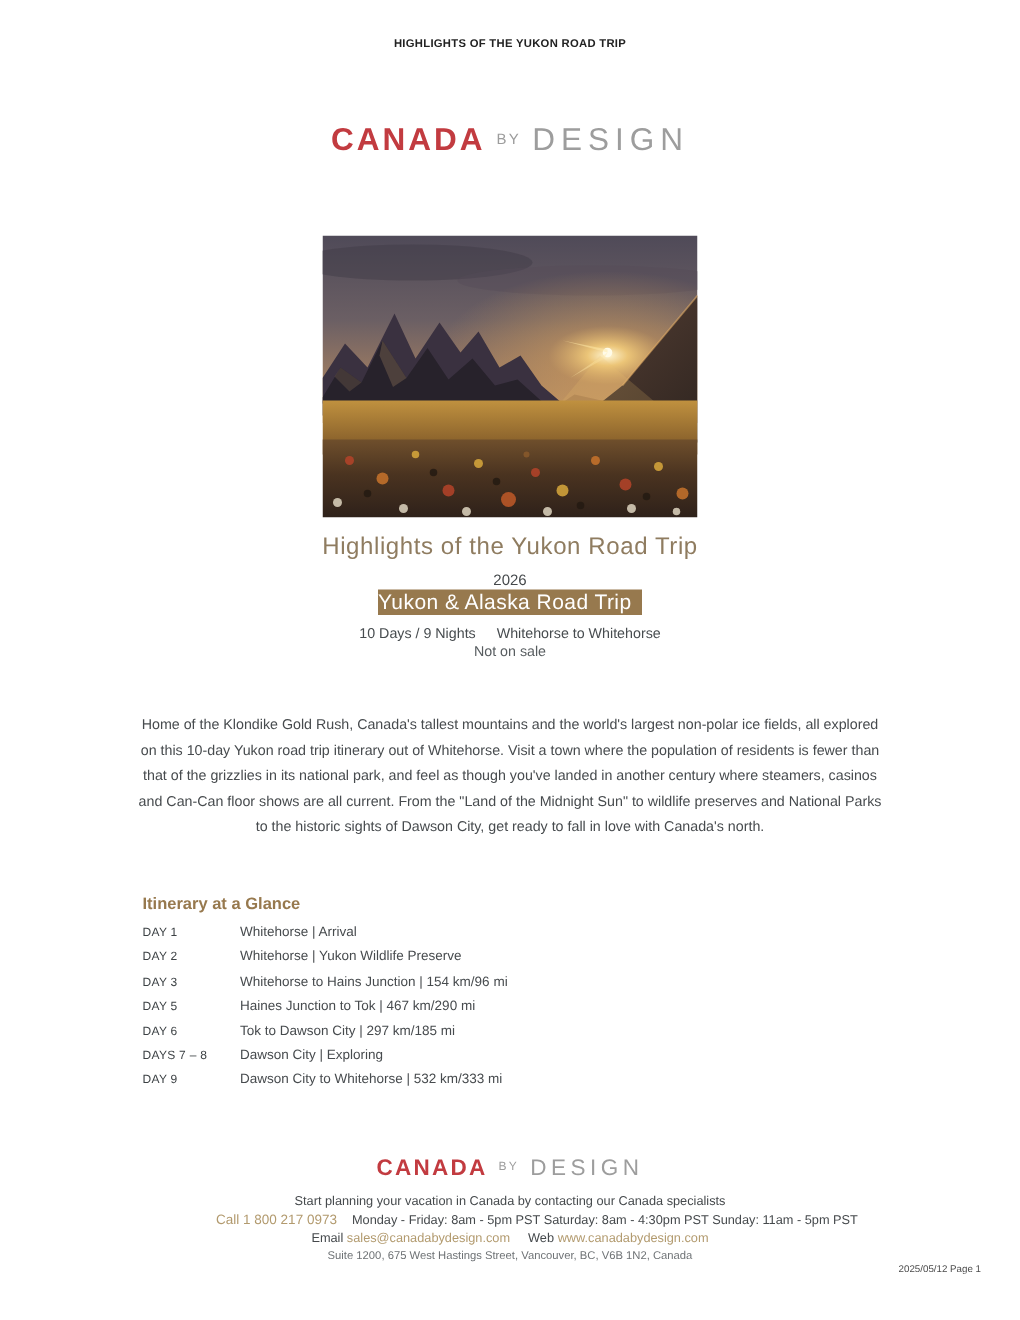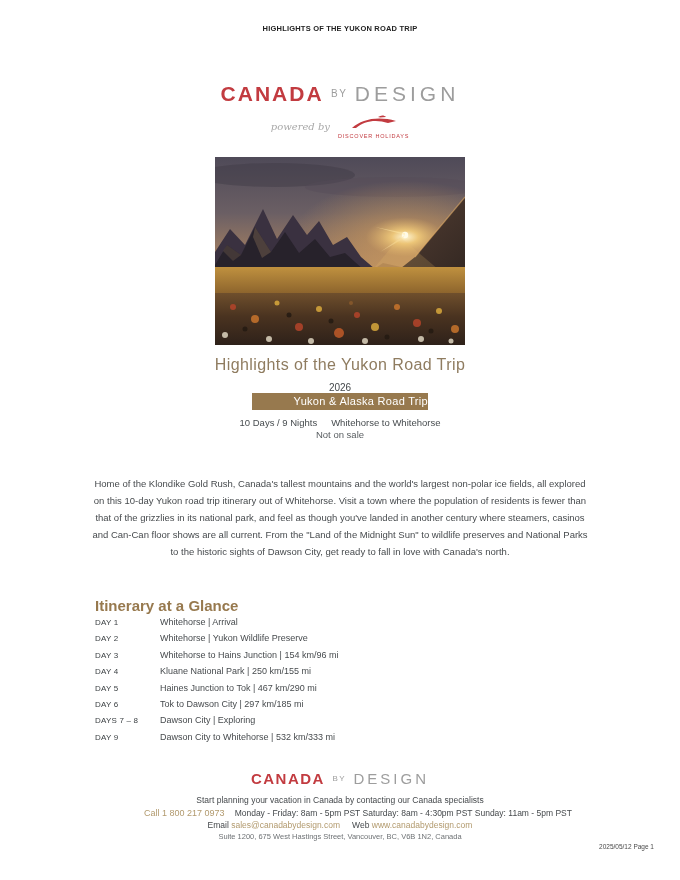--- a/index.html
+++ b/index.html
@@ -32,35 +32,35 @@
   
   .hero{position:absolute;top:157px;left:215px;width:250px;height:188px;}
   .hero svg{display:block;width:100%;height:100%;}
 
   
   .trip-title{position:absolute;top:356px;left:0;width:100%;text-align:center;
     font-size:16px;letter-spacing:.4px;color:var(--title-tan);font-weight:400;}
   .trip-year{position:absolute;top:382px;left:0;width:100%;text-align:center;
     font-size:10px;color:#44484b;}
   .trip-badge{position:absolute;top:393px;left:252px;width:176px;height:17px;line-height:17px;
-    background:var(--tan);color:#fff;text-align:right;font-size:11px;letter-spacing:.3px;}
+    background:var(--tan);color:#fff;text-align:left;font-size:14px;letter-spacing:.3px;}
   .trip-meta{position:absolute;top:417px;left:0;width:100%;text-align:center;
     font-size:9.5px;color:#474c4f;}
   .trip-meta .sep{display:inline-block;width:14px;}
   .trip-sale{position:absolute;top:429px;left:0;width:100%;text-align:center;
     font-size:9.5px;color:#585d60;}
 
   
   .intro-heading{position:absolute;top:456px;left:0;width:100%;text-align:center;
     font-size:12px;font-weight:bold;letter-spacing:1px;color:#3b4043;}
   .intro-body{position:absolute;top:475px;left:88px;width:504px;text-align:center;
     font-size:9.5px;line-height:17px;color:#474b4e;}
 
   
-  .itin-heading{position:absolute;top:597px;left:95px;font-size:15px;font-weight:bold;color:var(--tan);}
+  .itin-heading{position:absolute;top:597px;left:95px;font-size:11px;font-weight:bold;color:var(--tan);}
   .itin-rows{position:absolute;top:612px;left:95px;width:420px;}
   .it-row{height:16.4px;line-height:16.4px;white-space:nowrap;}
   .it-day{display:inline-block;width:65px;font-size:8px;font-weight:normal;color:#3c4144;letter-spacing:.2px;}
   .it-desc{font-size:9px;color:#474b4e;}
 
   
   .footer{position:absolute;top:770px;left:0;width:100%;text-align:center;}
   .f-logo .logo-canada{font-size:15px;letter-spacing:1.5px;}
   .f-logo .logo-by{font-size:8px;vertical-align:3px;}
   .f-logo .logo-design{font-size:15px;letter-spacing:3px;}
@@ -78,30 +78,20 @@
 
 <div class="page">
 
   <div class="doc-header">HIGHLIGHTS OF THE YUKON ROAD TRIP</div>
 
   <div class="logo-block">
     <div class="logo-line">
       <span class="logo-canada">CANADA</span>
       <span class="logo-by">BY</span>
       <span class="logo-design">DESIGN</span>
-    </div>
-    <div class="powered-row">
-      <span class="powered-script">powered by</span>
-      <span class="discover">
-        <svg width="52" height="17" viewBox="0 0 52 17">
-          <path d="M4 13 C14 4, 30 1, 48 6 L40 8 C28 4, 16 6, 8 13 Z" fill="#c23b40"></path>
-          <path d="M30 2 C33 0, 36 0, 38 2 C35 2, 32 3, 30 2 Z" fill="#c23b40"></path>
-        </svg>
-        <span class="discover-label">DISCOVER HOLIDAYS</span>
-      </span>
     </div>
   </div>
 
   <div class="hero" title="Autumn tundra valley with jagged dark mountain peaks and a low sun bursting over the ridge">
     <svg viewBox="0 0 250 188" preserveAspectRatio="none">
       <defs>
         <linearGradient id="sky" x1="0" y1="0" x2="0" y2="1">
           <stop offset="0" stop-color="#4f4a58"></stop>
           <stop offset="0.45" stop-color="#6b5f64"></stop>
           <stop offset="0.75" stop-color="#9a7a62"></stop>
@@ -181,21 +171,20 @@
   </div>
   <div class="trip-sale">Not on sale</div>
 
   <div class="intro-body">Home of the Klondike Gold Rush, Canada's tallest mountains and the world's largest non-polar ice fields, all explored on this 10-day Yukon road trip itinerary out of Whitehorse. Visit a town where the population of residents is fewer than that of the grizzlies in its national park, and feel as though you've landed in another century where steamers, casinos and Can-Can floor shows are all current. From the "Land of the Midnight Sun" to wildlife preserves and National Parks to the historic sights of Dawson City, get ready to fall in love with Canada's north.</div>
 
   <div class="itin-heading">Itinerary at a Glance</div>
   <div class="itin-rows">
       <div class="it-row"><span class="it-day">DAY 1</span><span class="it-desc">Whitehorse | Arrival</span></div>
       <div class="it-row"><span class="it-day">DAY 2</span><span class="it-desc">Whitehorse | Yukon Wildlife Preserve</span></div>
       <div class="it-row"><span class="it-day">DAY 3</span><span class="it-desc">Whitehorse to Hains Junction | 154 km/96 mi</span></div>
-      <div class="it-row"><span class="it-day">DAY 4</span><span class="it-desc">Kluane National Park | 250 km/155 mi</span></div>
       <div class="it-row"><span class="it-day">DAY 5</span><span class="it-desc">Haines Junction to Tok | 467 km/290 mi</span></div>
       <div class="it-row"><span class="it-day">DAY 6</span><span class="it-desc">Tok to Dawson City | 297 km/185 mi</span></div>
       <div class="it-row"><span class="it-day">DAYS 7 – 8</span><span class="it-desc">Dawson City | Exploring</span></div>
       <div class="it-row"><span class="it-day">DAY 9</span><span class="it-desc">Dawson City to Whitehorse | 532 km/333 mi</span></div>
     </div>
 
   <div class="footer">
     <div class="f-logo">
       <span class="logo-canada">CANADA</span>
       <span class="logo-by">BY</span>

